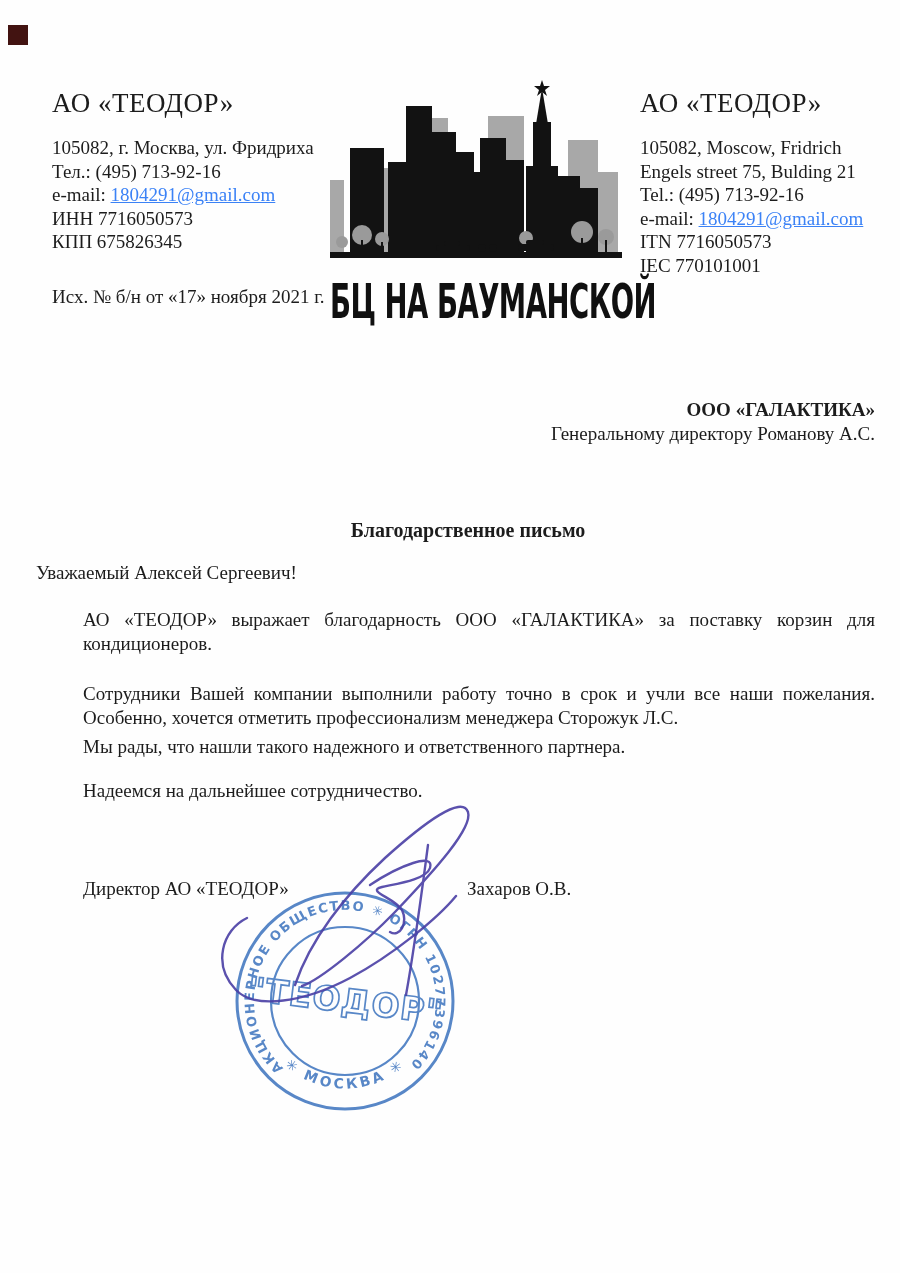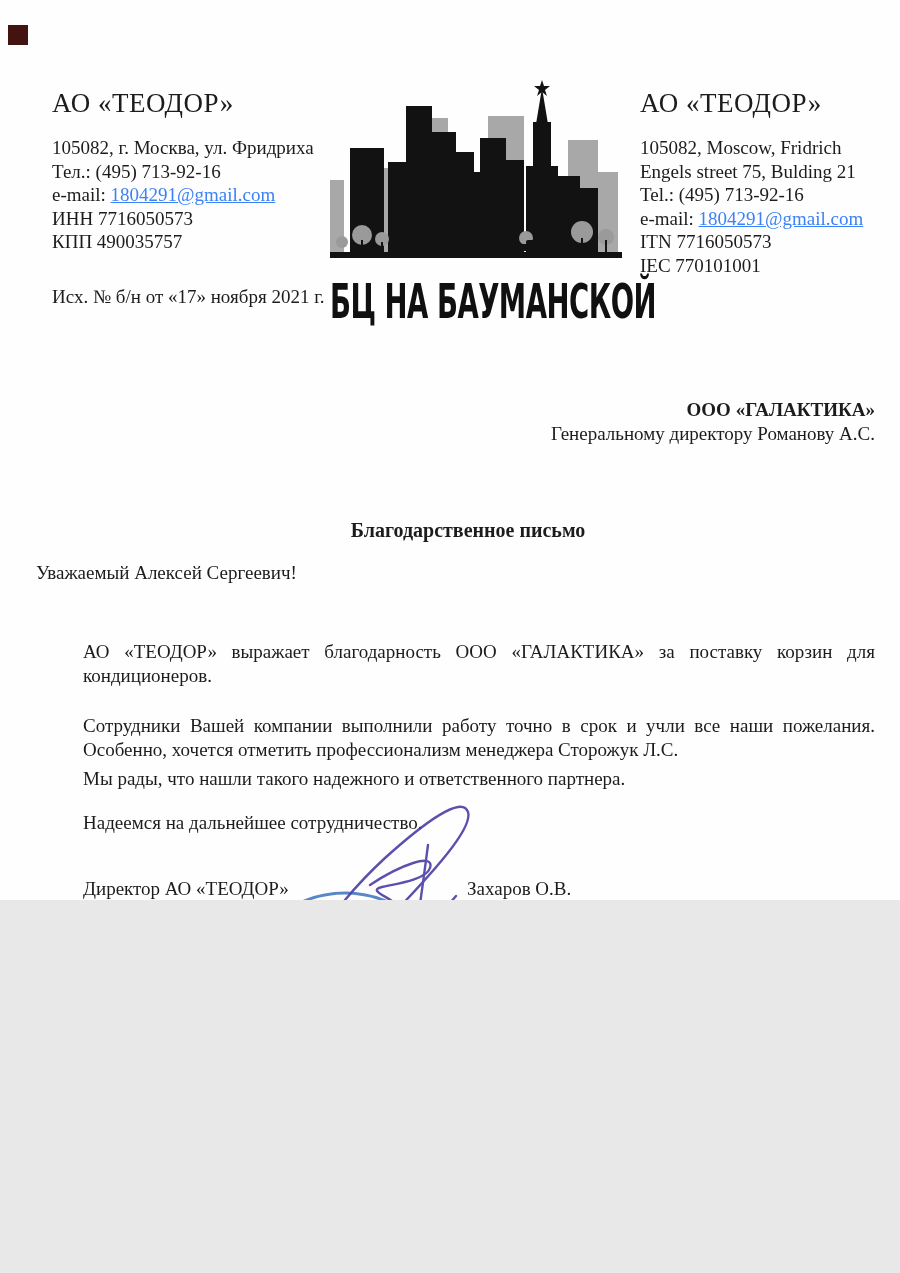--- a/index.html
+++ b/index.html
@@ -1,17 +1,17 @@
 <!DOCTYPE html>
 <html><head>
 <meta charset="utf-8">
 <style>
   html,body{margin:0;padding:0;background:#e8e8e8;}
   #page{
-    position:relative; width:900px; height:900px; margin:0 auto;
+    position:relative; width:900px; height:1273px; margin:0 auto;
     background:#fefefe; overflow:hidden;
     font-family:"Liberation Serif", serif; color:#1c1c1c;
   }
   .abs{position:absolute;}
   
   #corner-mark{left:8px; top:25px; width:20px; height:20px;}
   
   .company-name{font-size:27px; font-weight:400; letter-spacing:.5px; white-space:nowrap;}
   .lh-lines{margin-top:17px; font-size:19px; line-height:23.5px; white-space:nowrap;}
   .email-link{text-decoration:underline; color:#3b82f6;}
@@ -24,21 +24,21 @@
     font-family:"DejaVu Sans", sans-serif; font-weight:700; font-size:27.5px;
     letter-spacing:-.5px; white-space:nowrap; color:#101010;
     transform:scaleY(1.72); transform-origin:top left; margin-top:3px;
   }
   
   #recipient{right:25px; top:398px; text-align:right; font-size:19px; line-height:23.5px;}
   #recipient .b{font-weight:700;}
   
   #title{left:36px; right:0; top:519px; text-align:center; font-weight:700; font-size:20px;}
   #greeting{left:36px; right:0; top:562px; font-size:19px;}
-  .para{left:83px; width:792px; font-size:19px; line-height:23.8px;margin-top:32px;}
+  .para{left:83px; width:792px; font-size:19px; line-height:23.8px;}
   .jline{text-align:justify; text-align-last:justify;}
   .lline{text-align:left;}
   #p1{top:608px;} #p2{top:682px;} #p3{top:735px;} #p4{top:779px;}
   #sig-label{left:83px; top:878px; font-size:19px; white-space:nowrap;}
   #sig-name{left:467px; top:878px; font-size:19px; white-space:nowrap;}
   
   #stamp{left:232px; top:888px; width:226px; height:226px; z-index:2; opacity:.92;}
   #signature{left:205px; top:788px; width:280px; height:235px; z-index:3; opacity:.9;}
   #stamp text{font-family:"DejaVu Sans", sans-serif;}
 </style>
@@ -49,21 +49,21 @@
 
   <div class="abs" id="corner-mark" style="background:#421311;"></div>
 
   <div class="abs" id="lh-left">
     <div class="company-name">АО «ТЕОДОР»</div>
     <div class="lh-lines">
       <div>105082, г. Москва, ул. Фридриха</div>
       <div>Тел.: (495) 713-92-16</div>
       <div><span>e-mail: </span><span class="email-link">1804291@gmail.com</span></div>
       <div>ИНН 7716050573</div>
-      <div>КПП 490035757</div>
+      <div>КПП 675826345</div>
     </div>
   </div>
   <div class="abs" id="ref-line">Исх. № б/н от «17» ноября 2021 г.</div>
 
   <div class="abs" id="logo">
     <svg width="292" height="186" viewBox="0 0 292 186">
 
       <g fill="#a8a8a8">
         <rect x="0" y="100" width="14" height="74"></rect>
         <rect x="46" y="88" width="26" height="86"></rect>

